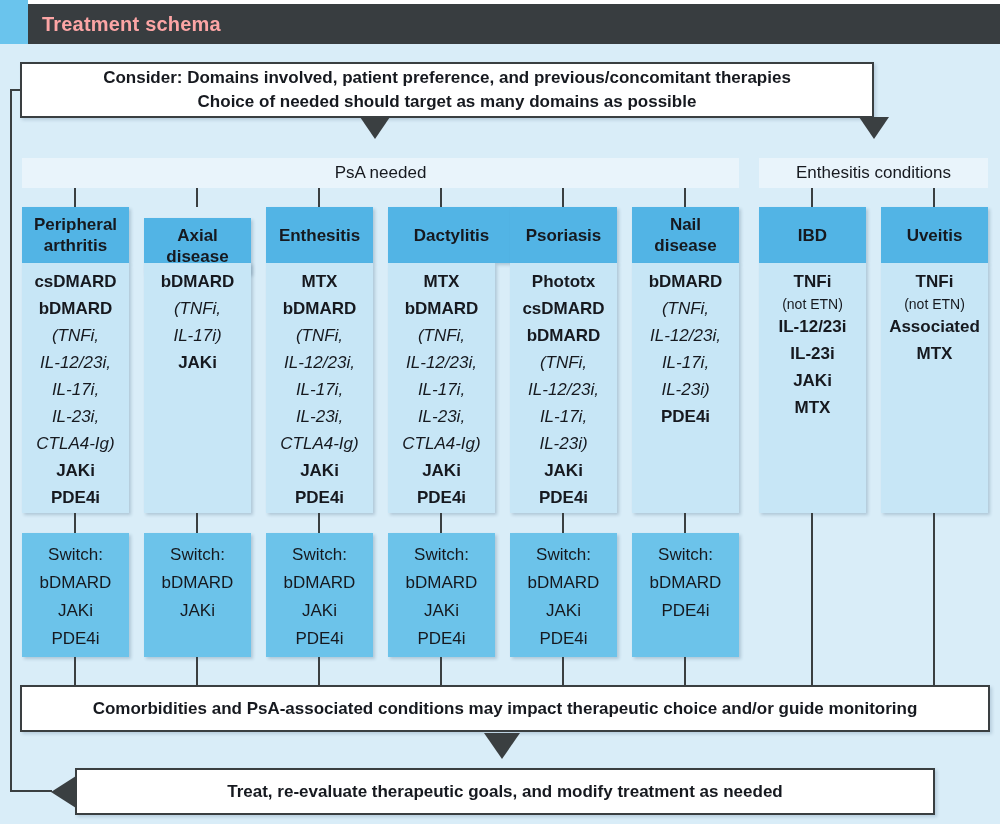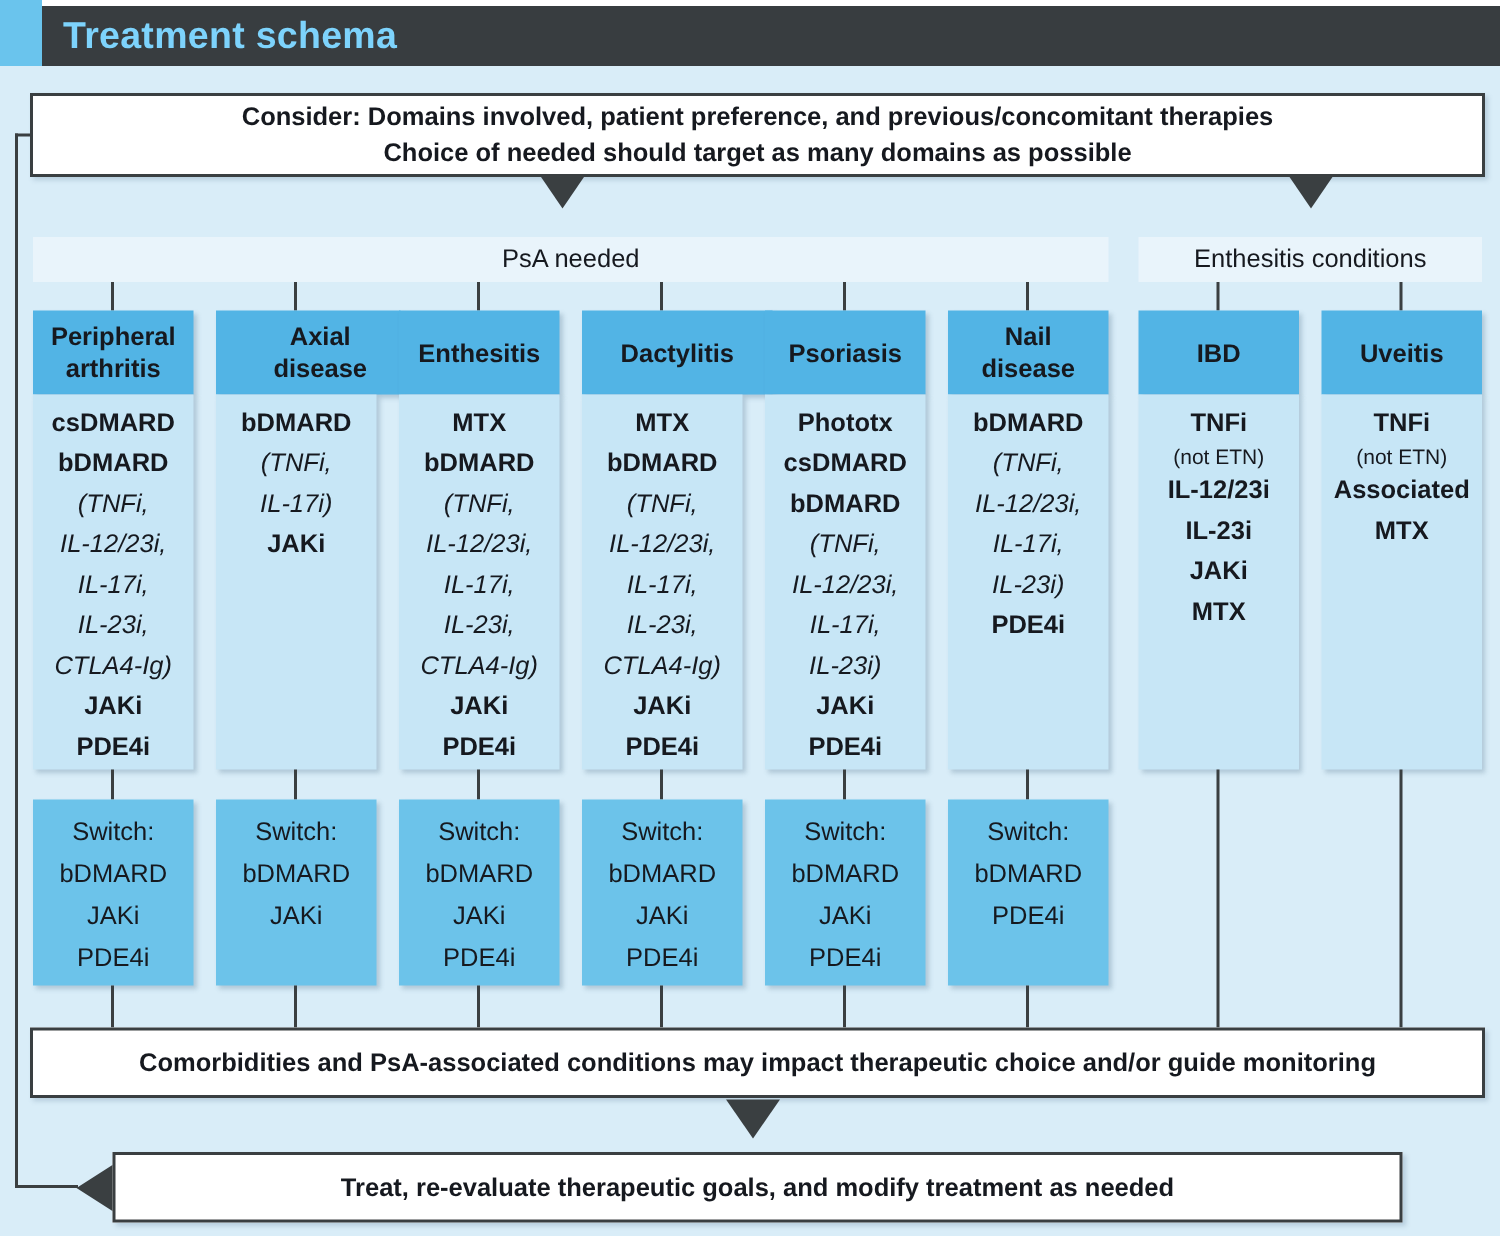--- a/index.html
+++ b/index.html
@@ -11,27 +11,27 @@
   #canvas{
     position:relative;width:1000px;height:832px;background:#ffffff;overflow:hidden;
     font-family:"Liberation Sans","DejaVu Sans",sans-serif;color:var(--c-text);
   }
   .abs{position:absolute;}
   #bg{left:0;top:44px;width:1000px;height:780px;background:var(--c-bg);}
   
   #accent-square{left:0;top:0;width:28px;height:44px;background:var(--c-accent);}
   #titlebar{left:28px;top:4px;width:972px;height:40px;background:var(--c-bar);
     display:flex;align-items:center;padding-left:14px;box-sizing:border-box;}
-  #titlebar span{color:#7dd3fc;font-weight:bold;font-size:25px;letter-spacing:.2px;}
+  #titlebar span{color:#fca5a5;font-weight:bold;font-size:20px;letter-spacing:.2px;}
   
   .wbox{background:#fff;border:2px solid var(--c-line);box-sizing:border-box;
     display:flex;flex-direction:column;align-items:center;justify-content:center;
     text-align:center;font-weight:bold;font-size:17px;line-height:24px;
     box-shadow:2px 2px 3px rgba(84,116,142,.25);}
-  #consider-box{left:20px;top:62px;width:970px;height:56px;}
+  #consider-box{left:20px;top:62px;width:854px;height:56px;}
   #comorb-box{left:20px;top:685px;width:970px;height:47px;}
   #treat-box{left:75px;top:768px;width:860px;height:47px;}
   
   .band{top:158px;height:30px;background:var(--c-band);display:flex;
     align-items:center;justify-content:center;font-size:17px;}
   #band-psa{left:22px;width:717px;}
   #band-assoc{left:759px;width:229px;}
   
   .down-arrow{width:0;height:0;border-left:15px solid transparent;
     border-right:15px solid transparent;border-top:22px solid var(--c-line);}
@@ -109,21 +109,21 @@
       </div>
       <div class="abs vline" style="left: 74px; top: 513px; height: 20px;"></div>
       <div class="abs switch-box" style="left: 22px; top: 533px; width: 107px; height: 124px;">
         <div class="line switch-label">Switch:</div>
         <div class="line">bDMARD</div>
         <div class="line">JAKi</div>
         <div class="line">PDE4i</div>
       </div>
       <div class="abs vline" style="left: 74px; top: 657px; height: 28px;"></div>
       <div class="abs vline" style="left: 196px; top: 188px; height: 19px;"></div>
-      <div class="abs col-header" style="left: 144px; top: 207px; width: 107px; height: 56px; padding-left: 16px;"><span>Axial
+      <div class="abs col-header" style="left: 144px; top: 218px; width: 107px; height: 56px;"><span>Axial
 disease</span></div>
       <div class="abs col-body" style="left: 144px; top: 263px; width: 107px; height: 250px;">
         <div class="line t-bold">bDMARD</div>
         <div class="line t-italic">(TNFi,</div>
         <div class="line t-italic">IL-17i)</div>
         <div class="line t-bold">JAKi</div>
       </div>
       <div class="abs vline" style="left: 196px; top: 513px; height: 20px;"></div>
       <div class="abs switch-box" style="left: 144px; top: 533px; width: 107px; height: 124px;">
         <div class="line switch-label">Switch:</div>

